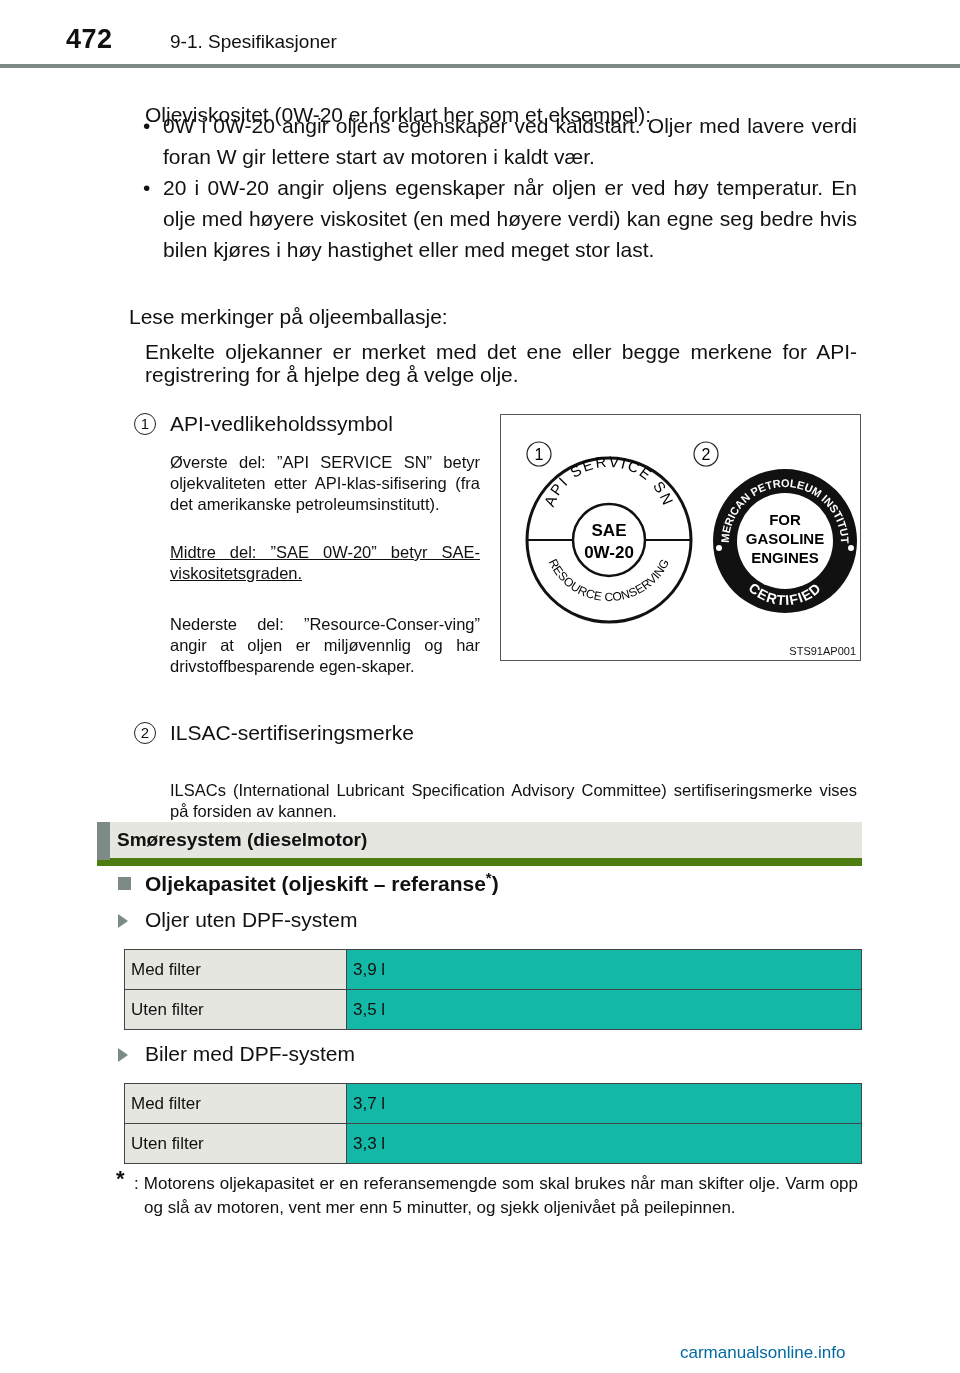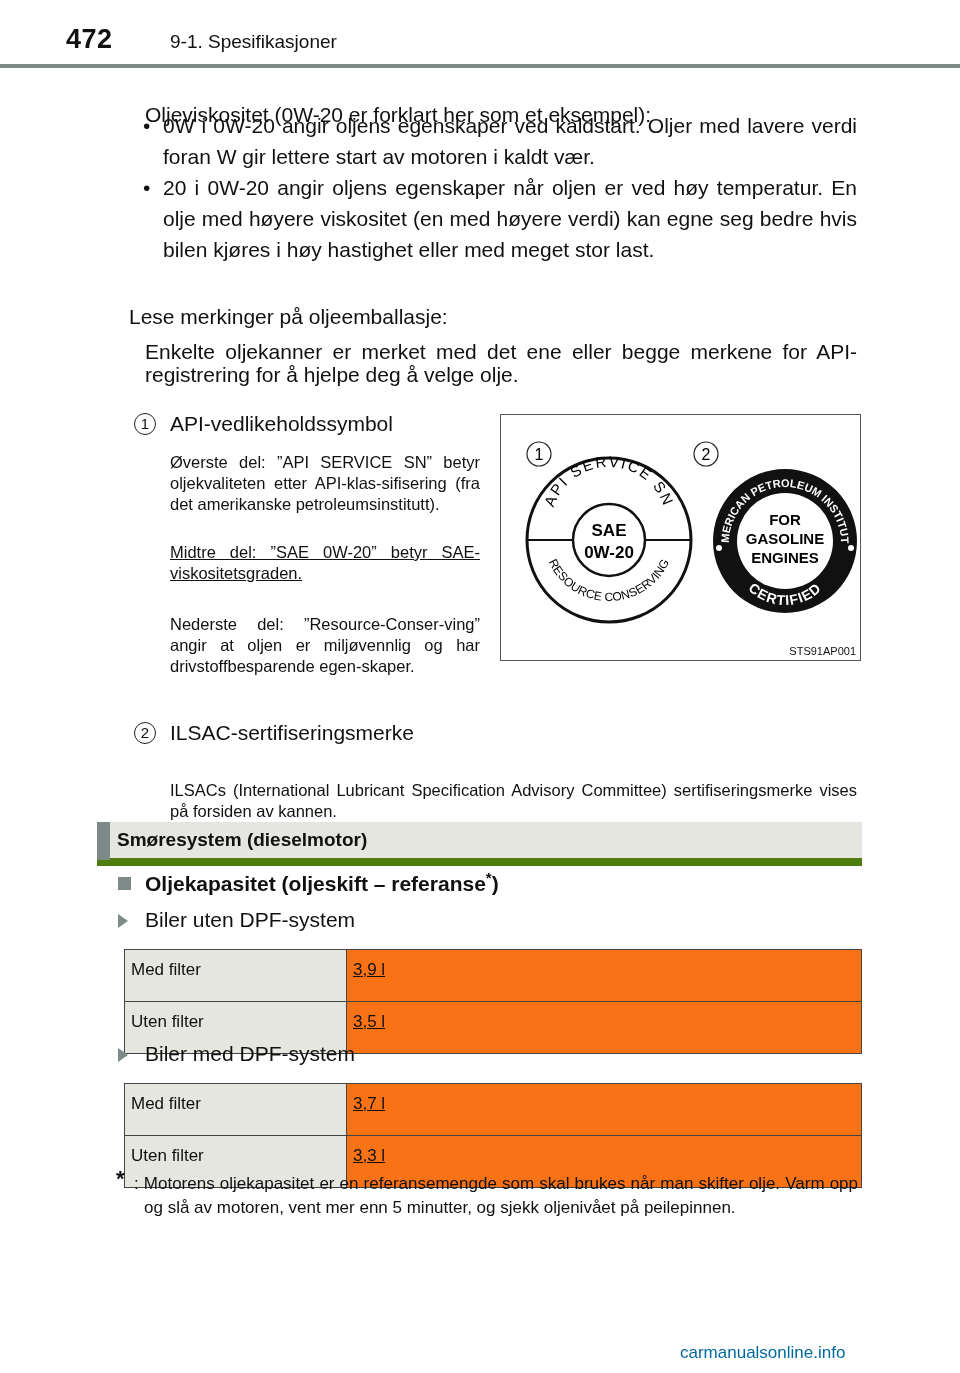--- a/index.html
+++ b/index.html
@@ -28,23 +28,23 @@
   .fig-code { position: absolute; right: 4px; bottom: 3px; font-size: 11px; }
 
   .section-bar { position: absolute; left: 97px; top: 822px; width: 765px; height: 36px; background: #e4e6df; border-bottom: 8px solid #4d7c0f; }
   .section-bar-accent { position: absolute; left: 0; top: 0; width: 13px; height: 38px; background: #7d8a87; }
   .section-bar-text { position: absolute; left: 20px; top: 7px; font-size: 19px; font-weight: bold; }
 
   .sq { position: absolute; width: 13px; height: 13px; background: #7d8a87; }
   .tri { position: absolute; width: 0; height: 0; border-top: 7px solid transparent; border-bottom: 7px solid transparent; border-left: 10px solid #7d8a87; }
 
   table.spec { position: absolute; left: 124px; width: 738px; border-collapse: collapse; font-size: 17px; }
-  table.spec td { border: 1.2px solid #444; height: 39px; padding: 0 0 12px 6px; vertical-align: middle; }
+  table.spec td { border: 1.2px solid #444; height: 39px; padding: 0 0 0 6px; vertical-align: middle; }
   table.spec td.lbl { width: 215px; background: #e4e6df; }
-  table.spec td.val { background: #f97316; text-decoration: underline; }
+  table.spec td.val { background: #14b8a6; }
 
   .footnote { position: absolute; left: 118px; top: 1172px; width: 740px; font-size: 17px; line-height: 24px; text-align: justify; }
   .fn-star { position: absolute; left: -2px; top: -5px; font-size: 22px; font-weight: bold; }
   .watermark { position: absolute; left: 680px; top: 1343px; font-size: 17px; color: #0369a1; }
 </style>
 </head>
 <body>
 
 <div class="header">
   <span class="page-num">472</span>
@@ -122,21 +122,21 @@
   <div class="section-bar-accent"></div>
   <span class="section-bar-text">Smøresystem (dieselmotor)</span>
 </div>
 
 <div class="sq" style="left:118px; top:877px;"></div>
 <div style="position:absolute; left:145px; top:869px; font-size:21px; font-weight:bold;">
   <span>Oljekapasitet (oljeskift – referanse</span><sup style="font-size:15px;">*</sup><span>)</span>
 </div>
 
 <div class="tri" style="left:118px; top:914px;"></div>
-<div style="position:absolute; left:145px; top:908px; font-size:21px;">Biler uten DPF-system</div>
+<div style="position:absolute; left:145px; top:908px; font-size:21px;">Oljer uten DPF-system</div>
 <table class="spec" style="top:949px;">
   <tbody>
       <tr>
     <td class="lbl">Med filter</td>
     <td class="val">3,9 l</td>
   </tr>
   <tr>
     <td class="lbl">Uten filter</td>
     <td class="val">3,5 l</td>
   </tr>

